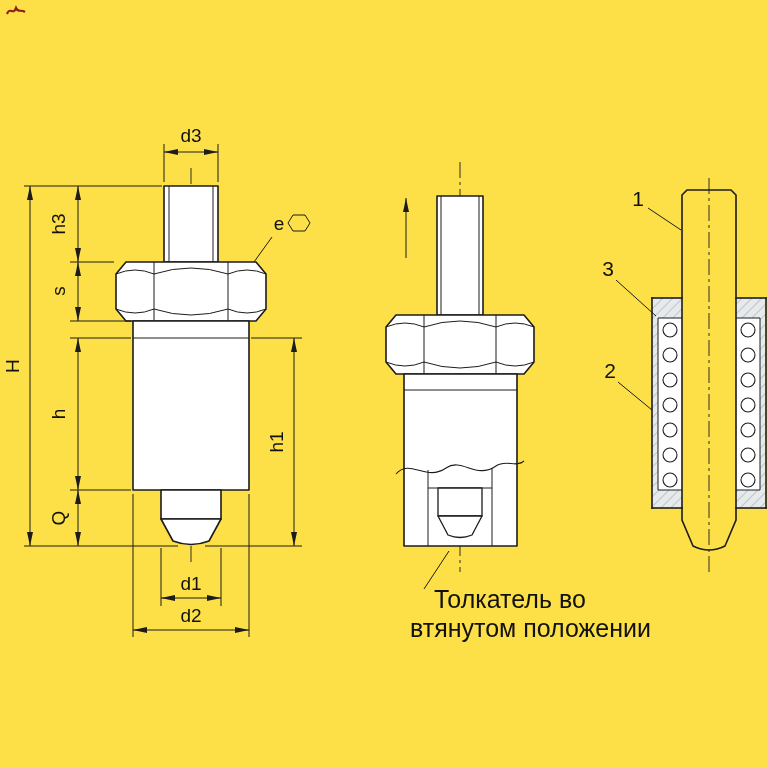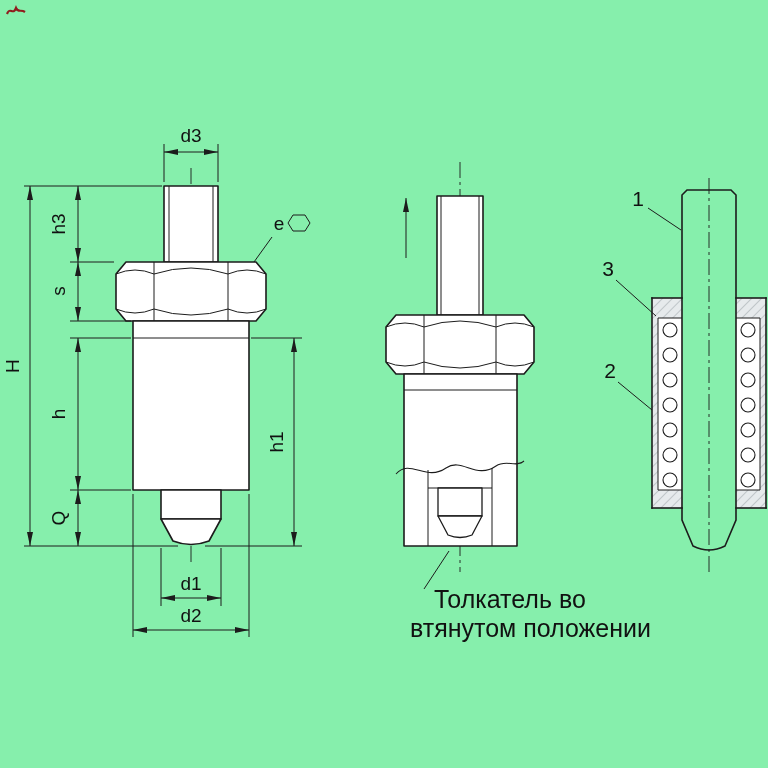--- a/index.html
+++ b/index.html
@@ -1,16 +1,16 @@
 <!DOCTYPE html>
 <html><head>
 <meta charset="utf-8">
 <style>
   html,body{margin:0;padding:0;background:#ffffff;}
-  .canvas{position:relative;width:768px;height:768px;background:#86efac;overflow:hidden;
+  .canvas{position:relative;width:768px;height:768px;background:#fde047;overflow:hidden;
           font-family:"Liberation Sans",sans-serif;}
   svg text{user-select:none;}
   .part     {fill:#ffffff;stroke:#1c1c1c;stroke-width:1.6;stroke-linejoin:round;}
   .partthin {fill:#ffffff;stroke:#1c1c1c;stroke-width:1.3;stroke-linejoin:round;}
   .outline  {fill:none;stroke:#1c1c1c;stroke-width:1.6;stroke-linecap:square;}
   .thin     {fill:none;stroke:#1c1c1c;stroke-width:1;}
   .dim      {fill:none;stroke:#1c1c1c;stroke-width:1;}
   .center   {fill:none;stroke:#1c1c1c;stroke-width:0.9;stroke-dasharray:16 4 3 4;}
   .freehand {fill:none;stroke:#1c1c1c;stroke-width:1.1;}
   .arr      {marker-start:url(#arrow);marker-end:url(#arrow);}

